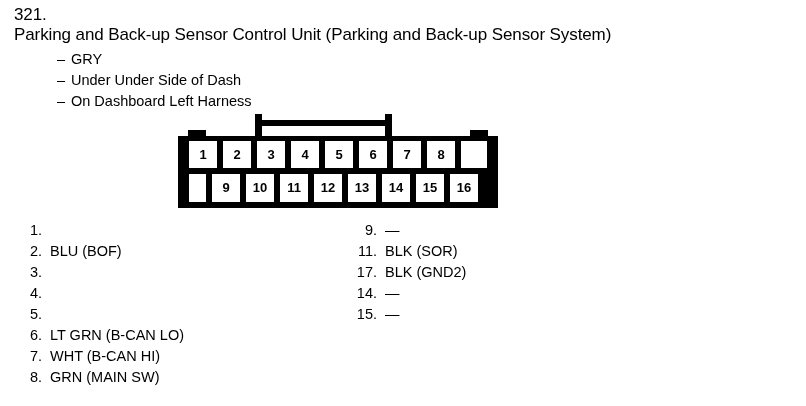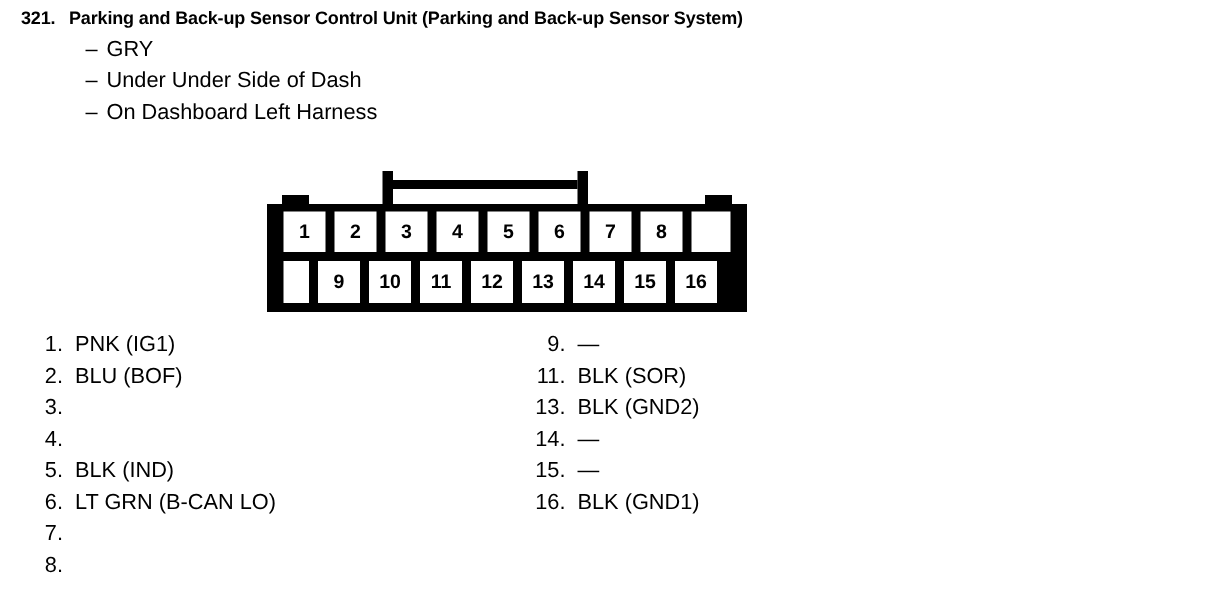--- a/index.html
+++ b/index.html
@@ -20,24 +20,25 @@
   
   .header {
     position: absolute;
     left: 14px;
     top: 5px;
     width: 786px;
   }
   .title-row {
     display: flex;
     align-items: baseline;
-    font-size: 12px;
-    font-weight: bold;
+    font-size: 17px;
+    font-weight: normal;
     letter-spacing: -0.1px;
     white-space: nowrap;
+    flex-direction: column;
   }
   .title-num {
     margin-right: 9px;
   }
   .subitems {
     margin-top: 4px;
     padding-left: 43px;
   }
   .subitem {
     font-size: 14.5px;
@@ -172,66 +173,62 @@
     <text class="pin-num" x="184" y="74.5">13</text>
     <text class="pin-num" x="218" y="74.5">14</text>
     <text class="pin-num" x="252" y="74.5">15</text>
     <text class="pin-num" x="286" y="74.5">16</text>
   </svg>
 </div>
 
 <div class="pinlist left">
   <div class="pin-row">
     <span class="pin-idx">1.</span>
-    <span class="pin-val">PNK (IG1)</span>
   </div>
   <div class="pin-row">
     <span class="pin-idx">2.</span>
     <span class="pin-val">BLU (BOF)</span>
   </div>
   <div class="pin-row">
     <span class="pin-idx">3.</span>
   </div>
   <div class="pin-row">
     <span class="pin-idx">4.</span>
   </div>
   <div class="pin-row">
     <span class="pin-idx">5.</span>
-    <span class="pin-val">BLK (IND)</span>
   </div>
   <div class="pin-row">
     <span class="pin-idx">6.</span>
     <span class="pin-val">LT GRN (B-CAN LO)</span>
   </div>
   <div class="pin-row">
     <span class="pin-idx">7.</span>
+    <span class="pin-val">WHT (B-CAN HI)</span>
   </div>
   <div class="pin-row">
     <span class="pin-idx">8.</span>
+    <span class="pin-val">GRN (MAIN SW)</span>
   </div>
 </div>
 
 <div class="pinlist right">
   <div class="pin-row">
     <span class="pin-idx">9.</span>
     <span class="pin-val">—</span>
   </div>
   <div class="pin-row">
     <span class="pin-idx">11.</span>
     <span class="pin-val">BLK (SOR)</span>
   </div>
   <div class="pin-row">
-    <span class="pin-idx">13.</span>
+    <span class="pin-idx">17.</span>
     <span class="pin-val">BLK (GND2)</span>
   </div>
   <div class="pin-row">
     <span class="pin-idx">14.</span>
     <span class="pin-val">—</span>
   </div>
   <div class="pin-row">
     <span class="pin-idx">15.</span>
     <span class="pin-val">—</span>
   </div>
-  <div class="pin-row">
-    <span class="pin-idx">16.</span>
-    <span class="pin-val">BLK (GND1)</span>
-  </div>
 </div>
 
 </body></html>

